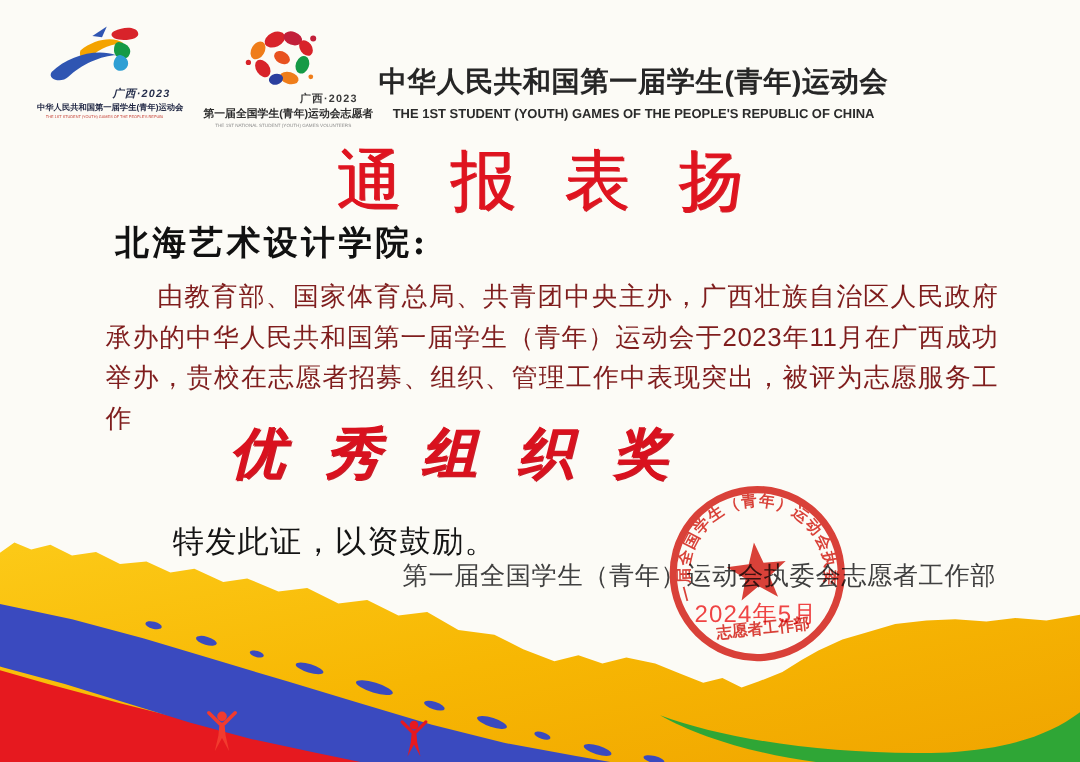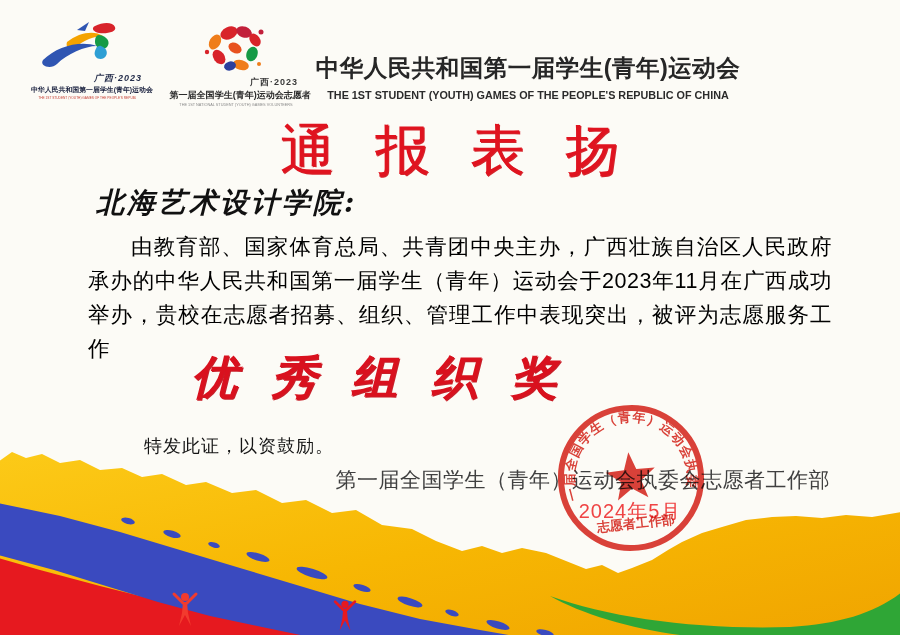--- a/index.html
+++ b/index.html
@@ -44,30 +44,30 @@
     font-family:"DejaVu Serif","Liberation Serif",serif;
     font-weight:bold; font-style:italic; font-size:46px; color:#d9111e;
     letter-spacing:34px; padding-left:34px; white-space:nowrap;
     text-shadow:1px 1px 0 #c8202a;
   }
 
   
   .recipient {
     left:96px; top:184px; z-index:2;
     font-family:"DejaVu Serif","Liberation Serif",serif;
-    font-style:italic; font-weight:bold;
+    font-weight:bold;
     font-size:28px; color:#111; letter-spacing:3px;
   }
   .body-par {
     left:88px; top:230px; width:744px; z-index:2;
     font-size:21.5px; line-height:34px; font-weight:500;
-    color:#000000; text-align:justify; text-indent:2em;
+    color:#7f1d1d; text-align:justify; text-indent:2em;
     letter-spacing:.5px;
   }
-  .closing { left:144px; top:434px; z-index:2; font-size:18px; font-weight:500; color:#141414; letter-spacing:1px; }
+  .closing { left:144px; top:434px; z-index:2; font-size:26px; font-weight:500; color:#141414; letter-spacing:1px; }
   .issuer  { left:0; top:466px; width:830px; text-align:right; z-index:2; font-size:21px; font-weight:500; color:#404040; letter-spacing:.5px; }
   .dateline{ left:540px; top:498px; width:180px; text-align:center; z-index:2; font-size:20px; font-weight:500; color:#ef4444; letter-spacing:1px; }
 
   
   .seal { left:555px; top:402px; width:152px; height:152px; z-index:3; mix-blend-mode:multiply; opacity:.88; }
 
   
   .waves { left:0; top:400px; width:900px; height:235px; z-index:1; pointer-events:none; }
 </style>
 </head>

